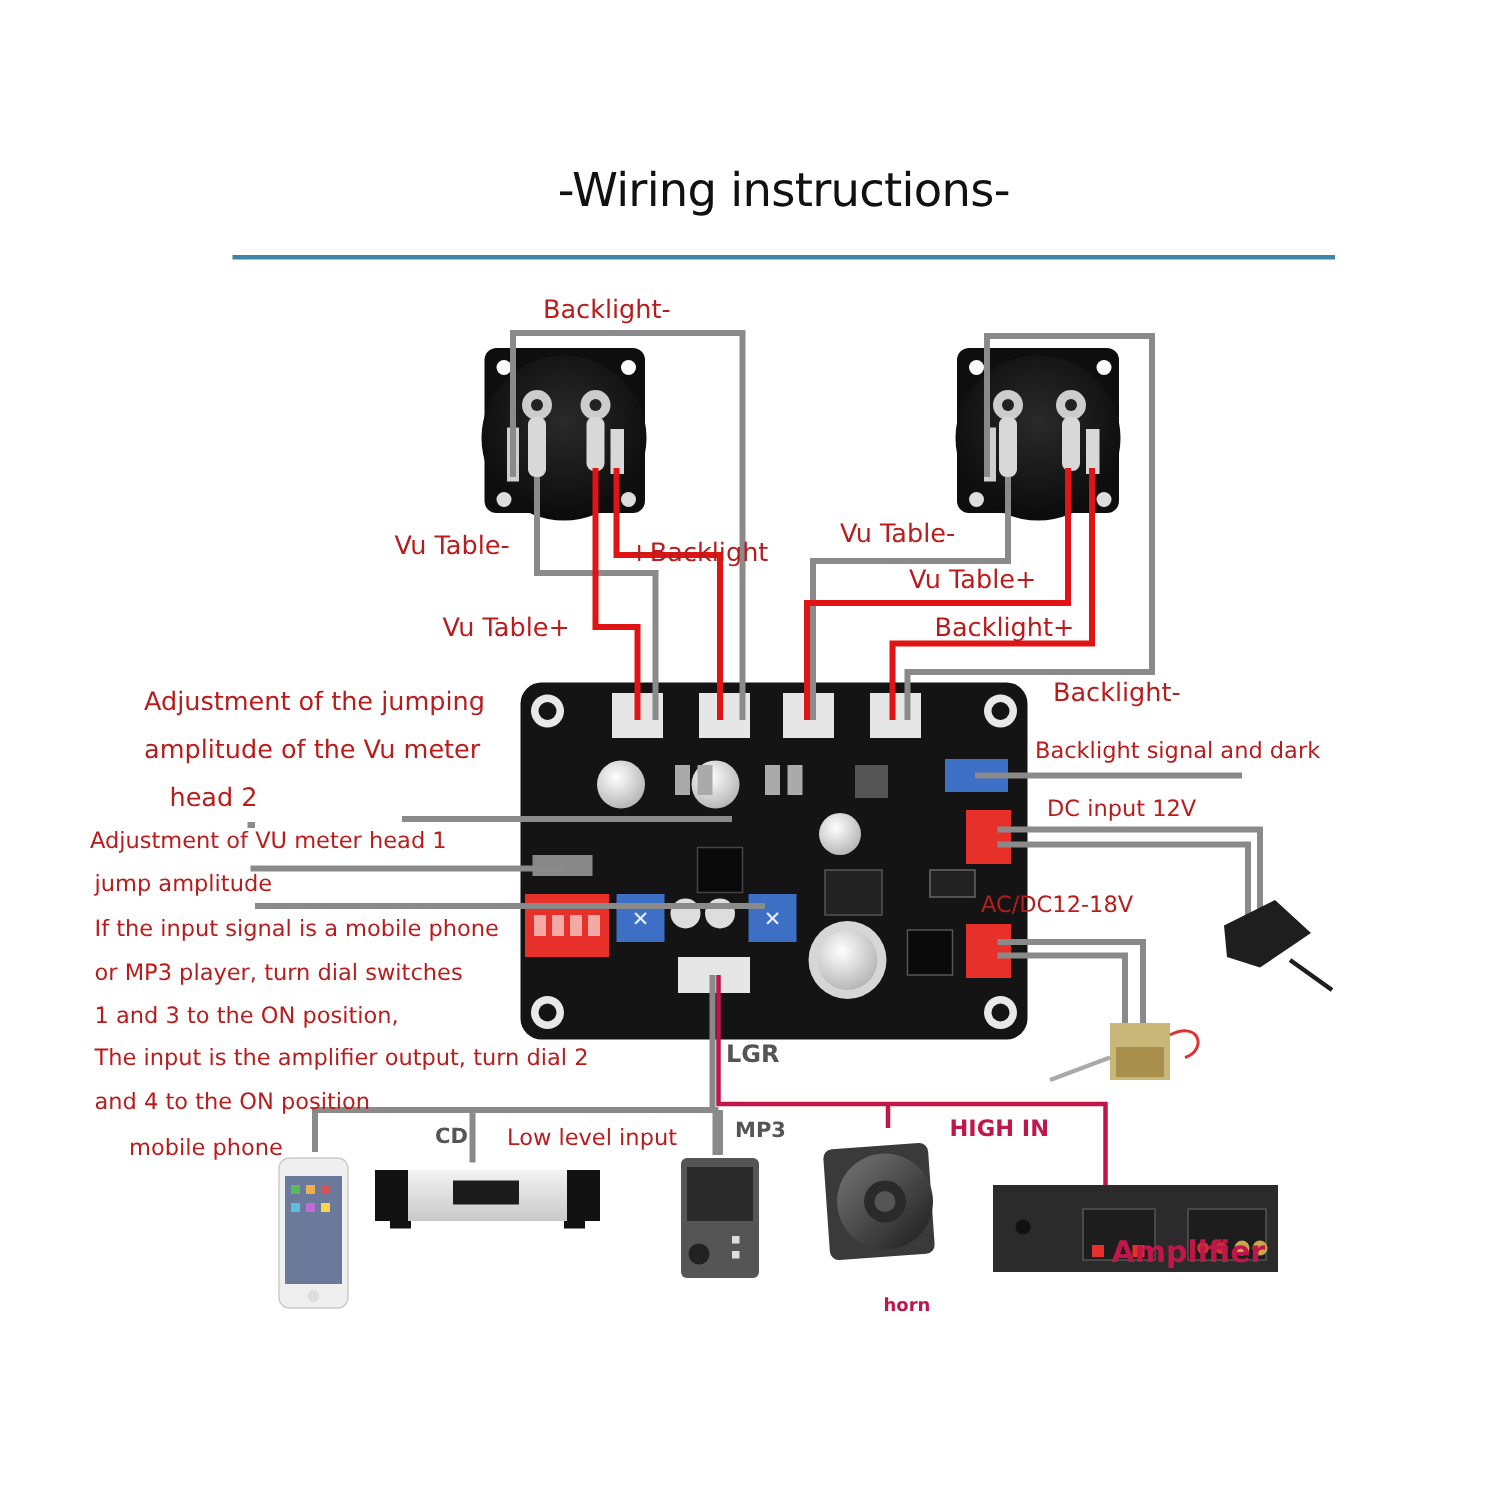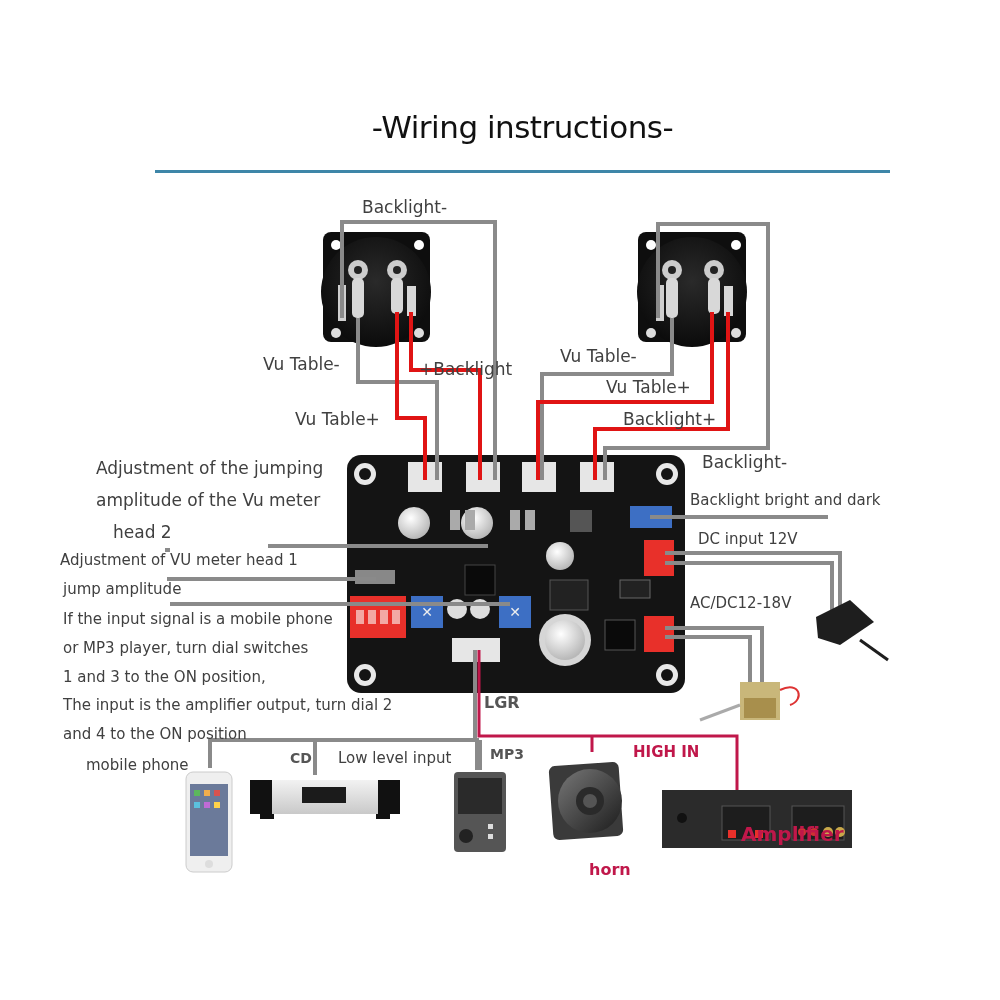--- a/index.html
+++ b/index.html
@@ -1,19 +1,19 @@
 <!DOCTYPE html>
 <html><head>
 <meta charset="utf-8">
 <style>
   html, body { margin: 0; padding: 0; background: #ffffff; }
   body { width: 1000px; height: 1000px; position: relative; overflow: hidden;
          font-family: "DejaVu Sans", sans-serif; color: #111; }
   #stage { position: absolute; left: 0; top: 0; width: 1000px; height: 776px; margin-left: 10px; }
-  .lbl { position: absolute; font-size: 16px; line-height: 20px; white-space: nowrap; color: #404040; }
+  .lbl { position: absolute; font-size: 16px; line-height: 20px; white-space: nowrap; color: #b91c1c; }
   .lbl-lg { font-size: 17px; }
   .lbl-sm { font-size: 15px; }
   .red-lbl { color: #c0174a; font-weight: bold; font-size: 15px; }
   .grey-lbl { color: #555; font-weight: bold; font-size: 14px; }
   #title { position: absolute; left: 145px; top: 92px; width: 735px; height: 78px;
            text-align: center; font-size: 31px; line-height: 70px; color: #111;
            font-family: "DejaVu Sans", sans-serif; font-weight: normal; letter-spacing: -0.5px; }
   #title-rule { position: absolute; left: 145px; top: 170px; width: 735px; height: 3px; background: #3e86a8; }
 </style>
 </head>
@@ -251,26 +251,26 @@
   <div class="lbl lbl-lg" style="left:86px;top:490px">amplitude of the Vu meter</div>
   <div class="lbl lbl-lg" style="left:103px;top:522px">head 2</div>
   <div class="lbl lbl-sm" style="left:50px;top:550px">Adjustment of VU meter head 1</div>
   <div class="lbl lbl-sm" style="left:53px;top:579px">jump amplitude</div>
   <div class="lbl lbl-sm" style="left:53px;top:609px">If the input signal is a mobile phone</div>
   <div class="lbl lbl-sm" style="left:53px;top:638px">or MP3 player, turn dial switches</div>
   <div class="lbl lbl-sm" style="left:53px;top:667px">1 and 3 to the ON position,</div>
   <div class="lbl lbl-sm" style="left:53px;top:695px">The input is the amplifier output, turn dial 2</div>
   <div class="lbl lbl-sm" style="left:53px;top:724px">and 4 to the ON position</div>
 
-  <div class="lbl lbl-sm" style="left:680px;top:490px">Backlight bright and dark</div>
+  <div class="lbl lbl-sm" style="left:680px;top:490px">Backlight signal and dark</div>
   <div class="lbl lbl-sm" style="left:688px;top:529px">DC input 12V</div>
-  <div class="lbl lbl-sm" style="left:680px;top:593px">AC/DC12-18V</div>
+  <div class="lbl lbl-sm" style="left:644px;top:593px">AC/DC12-18V</div>
 
   <div class="lbl grey-lbl" style="left:474px;top:693px;font-size:16px">LGR</div>
   <div class="lbl lbl-sm" style="left:76px;top:755px">mobile phone</div>
   <div class="lbl grey-lbl" style="left:280px;top:748px">CD</div>
   <div class="lbl lbl-sm" style="left:328px;top:748px">Low level input</div>
   <div class="lbl grey-lbl" style="left:480px;top:744px">MP3</div>
   <div class="lbl red-lbl" style="left:623px;top:742px">HIGH IN</div>
-  <div class="lbl red-lbl" style="left:579px;top:860px;font-size:16px">horn</div>
+  <div class="lbl red-lbl" style="left:579px;top:860px;font-size:12px">horn</div>
   <div class="lbl red-lbl" style="left:731px;top:824px;font-size:20px">Amplifier</div>
 
 </div>
 
 </body></html>

